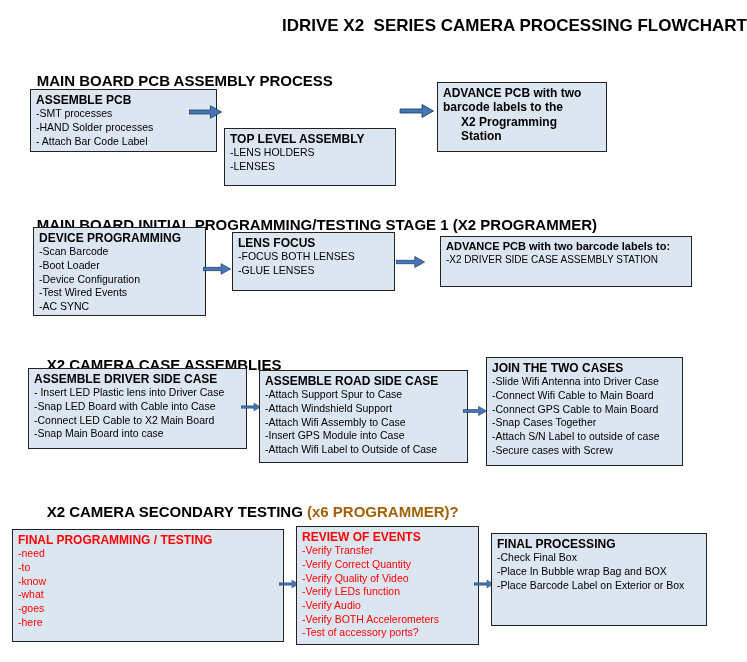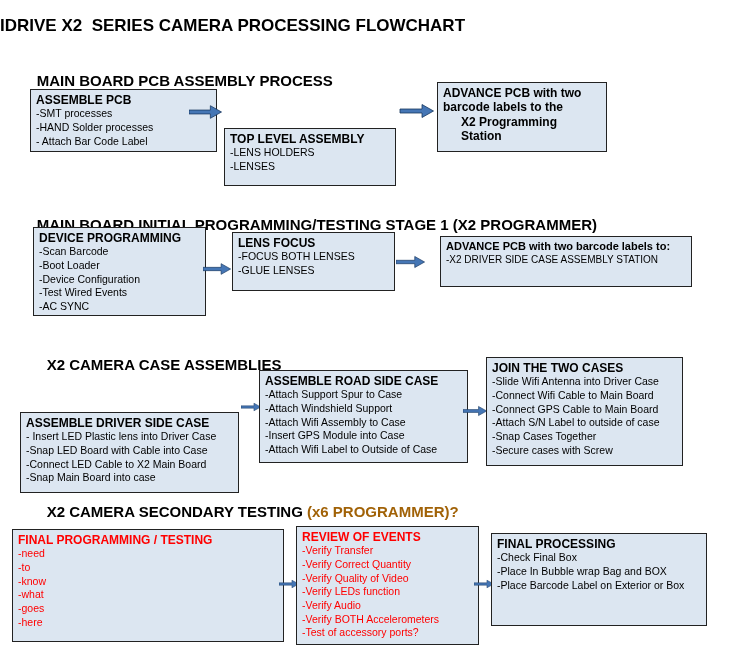--- a/index.html
+++ b/index.html
@@ -11,21 +11,21 @@
     width: 747px;
     height: 662px;
     background: #ffffff;
     overflow: hidden;
   }
 
   .page-title {
     position: absolute;
     top: 16px; left: 0;
     width: 100%;
-    text-align: left;
+    text-align: right;
     font-size: 17px;
     font-weight: bold;
     white-space: pre-wrap;
   }
 
   .section-heading {
     position: absolute;
     font-size: 15px;
     font-weight: bold;
     white-space: pre;
@@ -146,21 +146,21 @@
     <div class="box-title">ADVANCE PCB with two barcode labels to:</div>
     <div class="box-items">
         <div class="box-item">-X2 DRIVER  SIDE  CASE  ASSEMBLY STATION</div>
       </div>
   </div>
 
   <div class="section-heading" style="left:30px; top:339px;">
     <span>X2 CAMERA CASE ASSEMBLIES</span>
   </div>
 
-  <div class="flow-box" style="left:20px; top:368px; width:219px; height:81px;margin-top:44px;">
+  <div class="flow-box" style="left:28px; top:368px; width:219px; height:81px;">
     <div class="box-title">ASSEMBLE DRIVER SIDE CASE</div>
     <div class="box-items">
         <div class="box-item">- Insert LED Plastic lens into Driver Case</div>
         <div class="box-item">-Snap LED Board with Cable into Case</div>
         <div class="box-item">-Connect LED Cable to X2 Main Board</div>
         <div class="box-item">-Snap Main Board into case</div>
       </div>
   </div>
 
   <div class="flow-arrow" style="left:241px; top:400px;">
@@ -185,22 +185,22 @@
         <path d="M0 5 H22 V0.5 L33.5 7 L22 13.5 V9 H0 Z" fill="#4576b5" stroke="#17375e" stroke-width="0.8"></path>
       </svg>
   </div>
 
   <div class="flow-box" style="left:486px; top:357px; width:197px; height:109px;">
     <div class="box-title">JOIN THE TWO CASES</div>
     <div class="box-items">
         <div class="box-item">-Slide Wifi Antenna into Driver Case</div>
         <div class="box-item">-Connect Wifi Cable to Main Board</div>
         <div class="box-item">-Connect GPS Cable to Main Board</div>
+        <div class="box-item">-Snap Cases Together</div>
         <div class="box-item">-Attach S/N Label to outside of case</div>
-        <div class="box-item">-Snap Cases Together</div>
         <div class="box-item">-Secure cases with Screw</div>
       </div>
   </div>
 
   <div class="section-heading" style="left:30px; top:486px;">
     <span>X2 CAMERA SECONDARY TESTING </span><span class="accent">(x6 PROGRAMMER)?</span>
   </div>
 
   <div class="flow-box red" style="left:12px; top:529px; width:272px; height:113px;">
     <div class="box-title">FINAL PROGRAMMING / TESTING</div>

